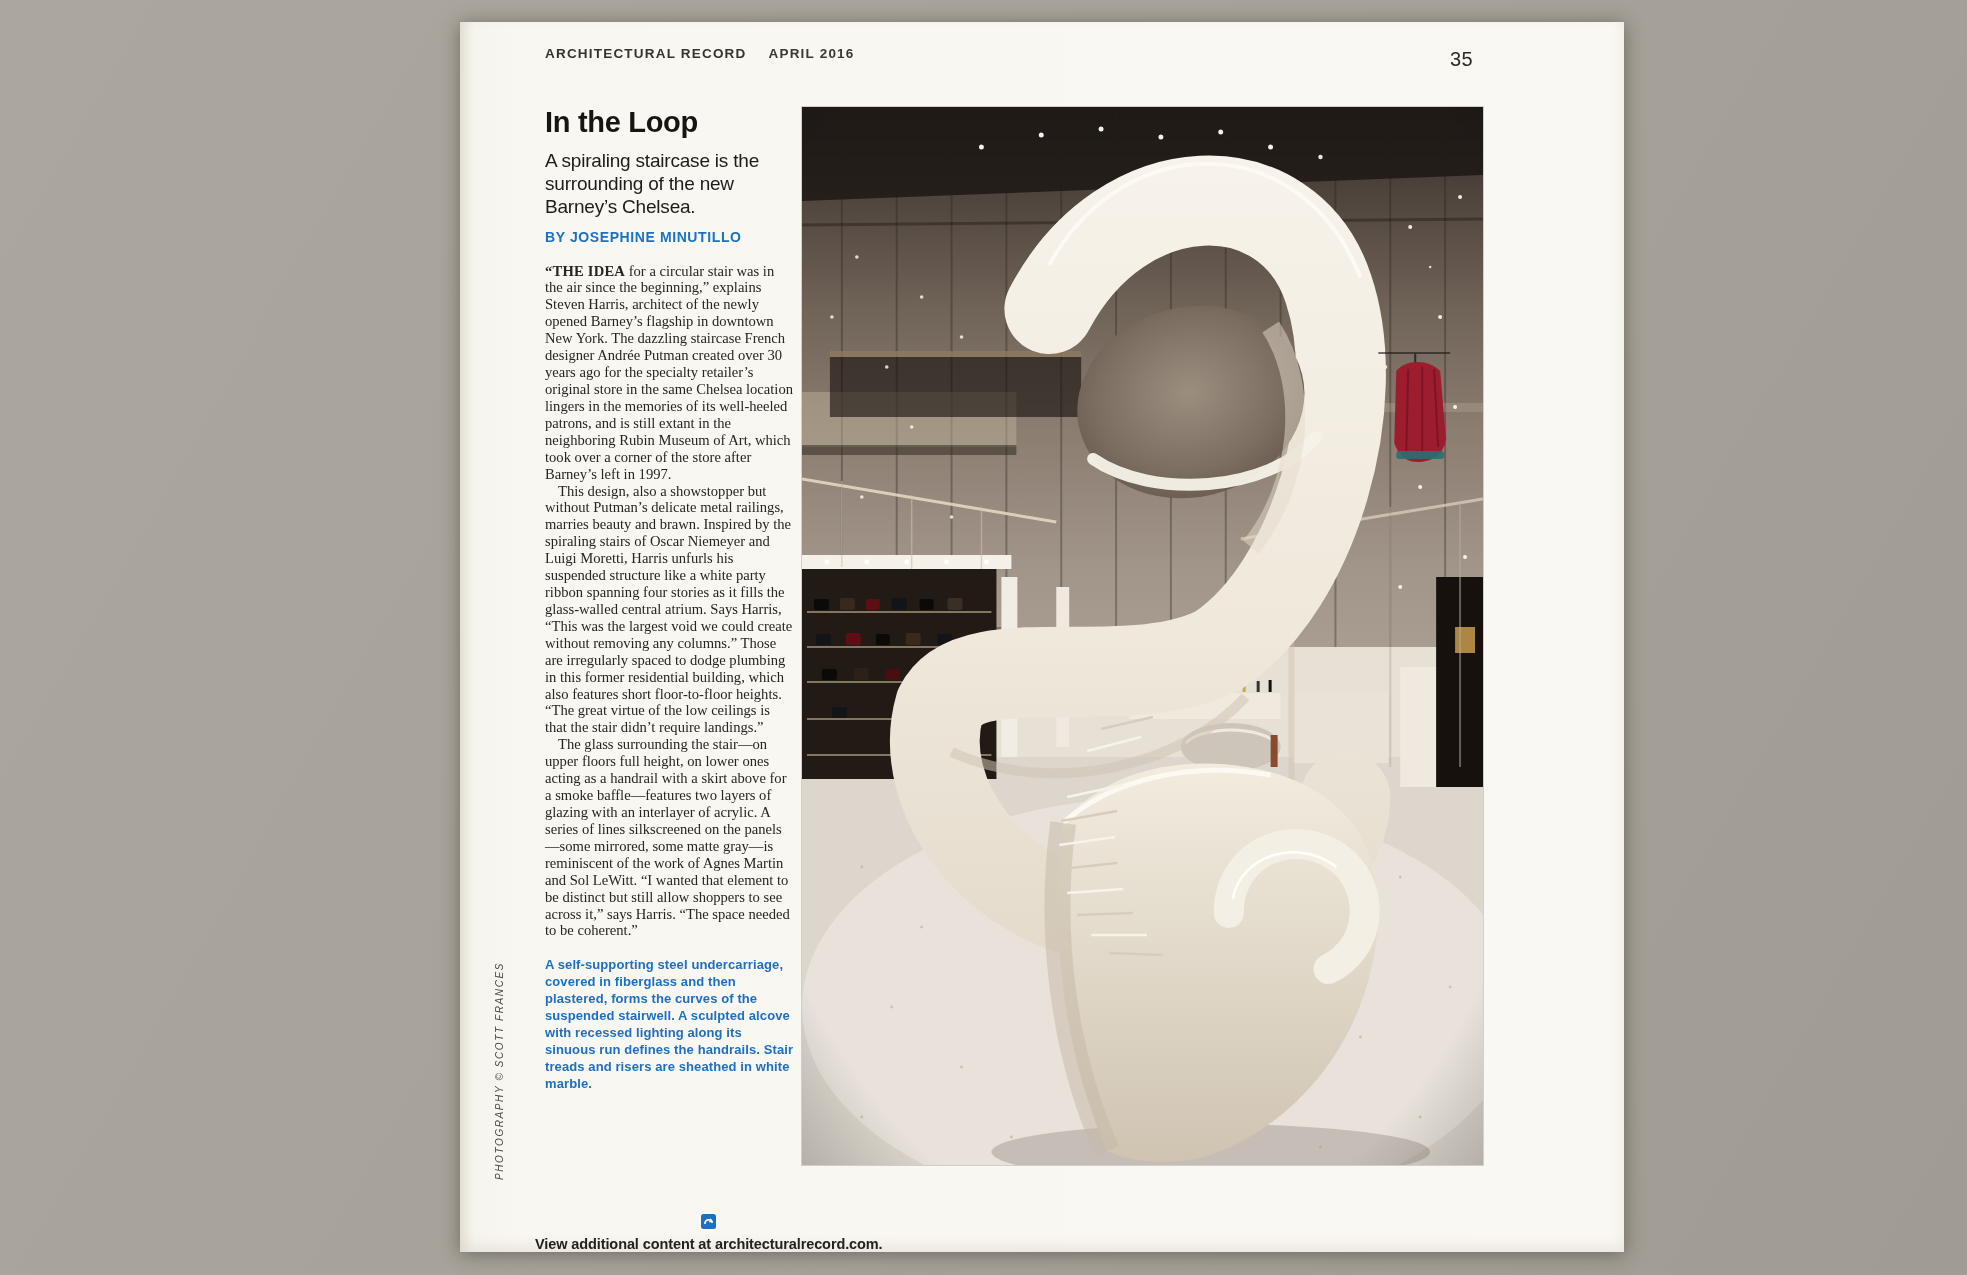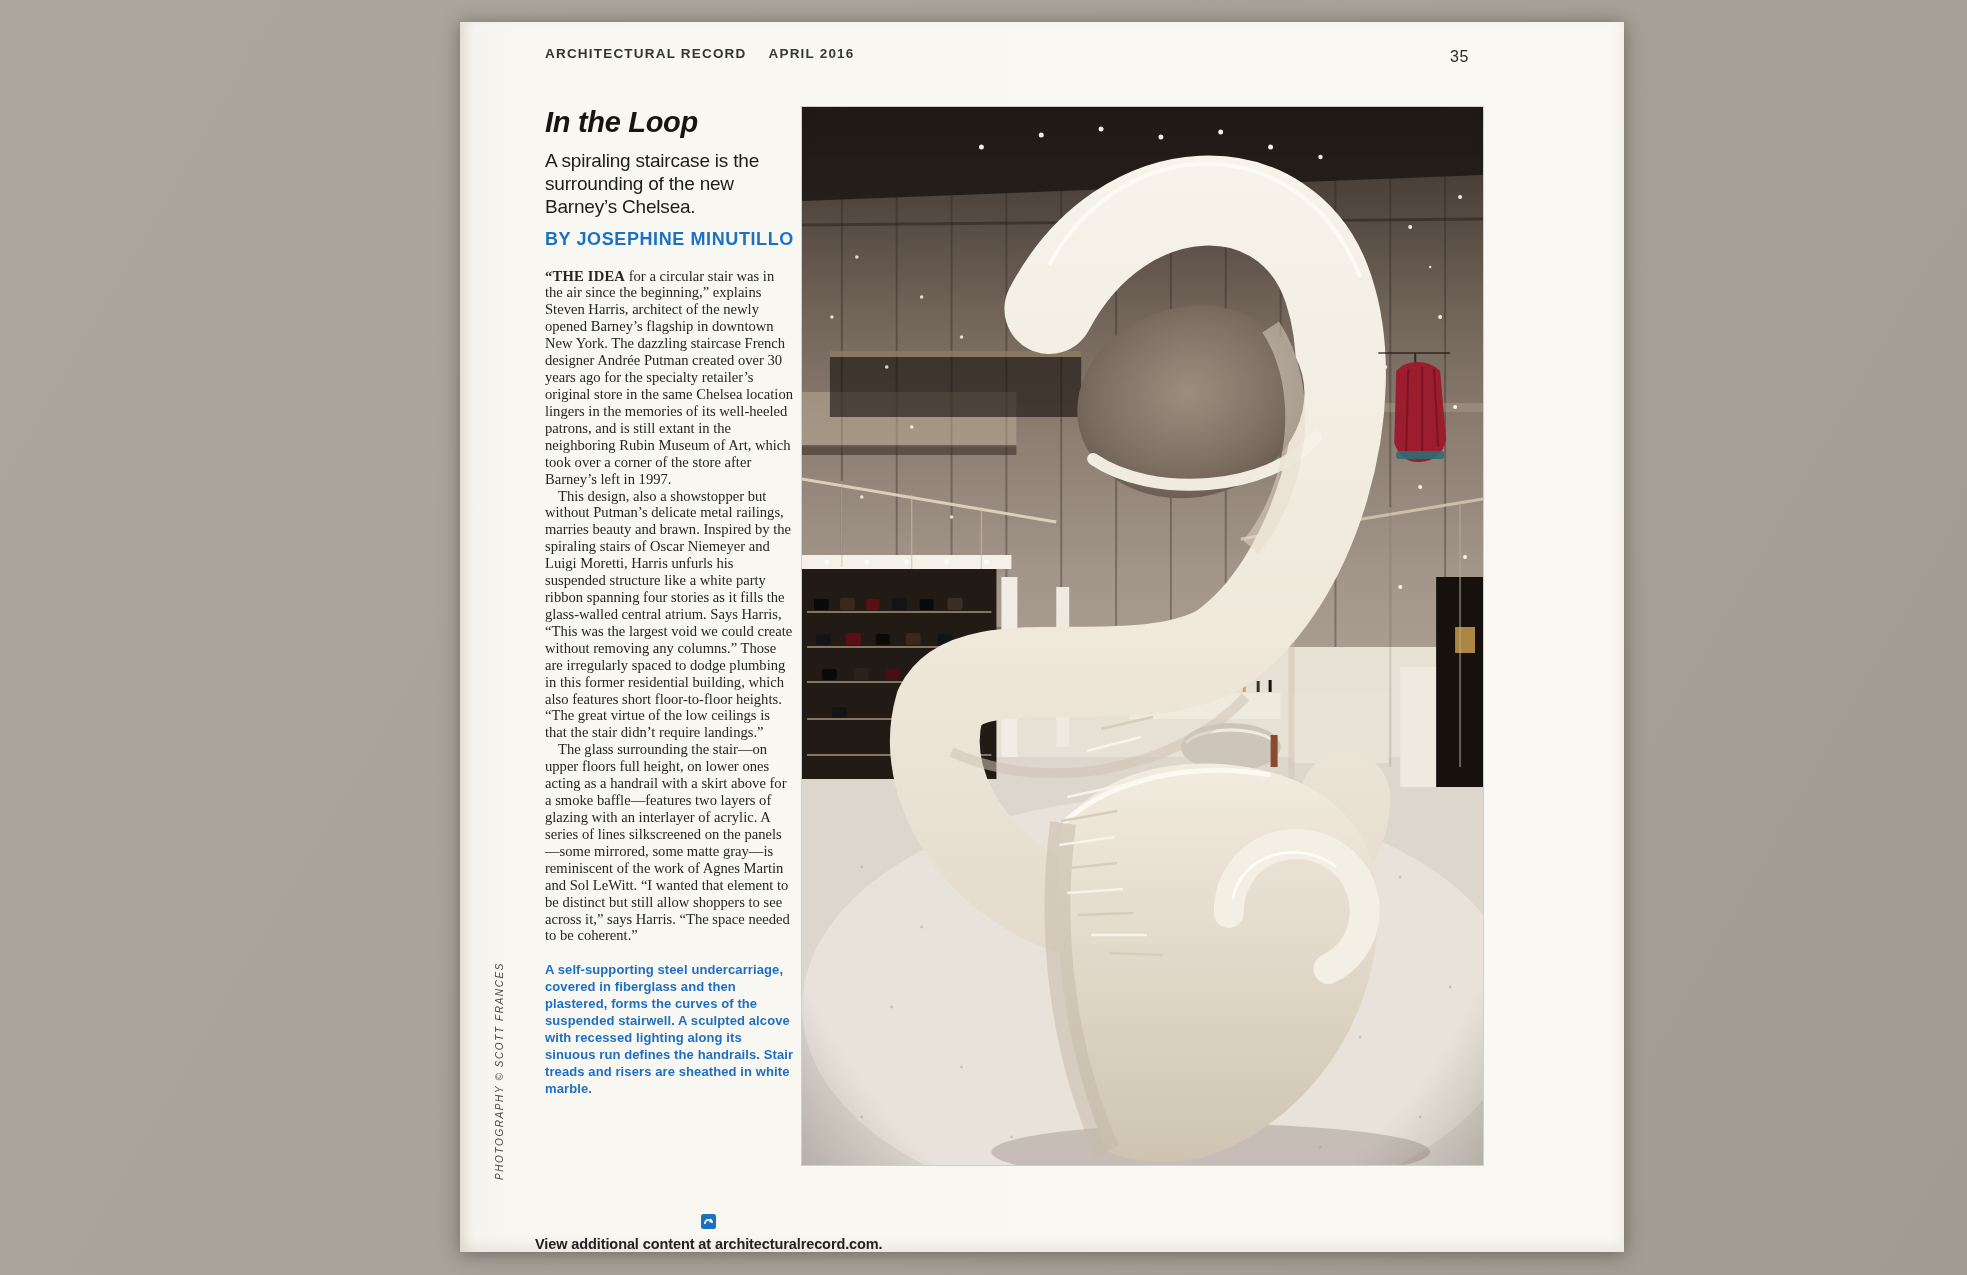--- a/index.html
+++ b/index.html
@@ -7,26 +7,26 @@
   .backdrop{position:absolute;inset:0;background:linear-gradient(120deg,#aba79e 0%,#a6a299 55%,#a09c93 100%);}
   .page{position:absolute;left:460px;top:22px;width:1164px;height:1230px;
     background:linear-gradient(90deg,#eae6db 0px,#f6f4ee 14px,#f9f7f2 60px,#faf8f3 100%);
     box-shadow:0 2px 18px rgba(40,35,28,.45), inset 0 -6px 14px rgba(120,110,95,.12);}
   
   .brand{position:absolute;left:85px;top:24px;font-size:13.5px;font-weight:700;letter-spacing:1.2px;color:#35332f;}
   .brand .issue{margin-left:22px;color:#3a3833;}
   .section-head{position:absolute;left:380px;top:8px;white-space:nowrap;}
   .section-head .persp{font-family:"Liberation Sans",sans-serif;font-weight:400;font-size:41px;color:#232220;letter-spacing:.5px;}
   .section-head .inter{font-family:"Liberation Serif",serif;font-weight:700;font-size:41px;color:#e9185c;margin-left:5px;letter-spacing:-.5px;}
-  .pagenum{position:absolute;left:990px;top:26px;font-size:16px;color:#2b2a28;letter-spacing:.5px;}
+  .pagenum{position:absolute;left:990px;top:26px;font-size:20px;color:#2b2a28;letter-spacing:.5px;}
   
   .col{position:absolute;left:85px;top:84px;width:250px;}
-  h1.title{margin:0 0 10px 0;font-size:29px;font-weight:700;color:#151513;letter-spacing:-.3px;font-style:italic;}
+  h1.title{margin:0 0 10px 0;font-size:29px;font-weight:700;color:#151513;letter-spacing:-.3px;}
   .deck{margin:0 0 10px 0;font-size:19px;line-height:1.22;color:#1c1c1a;letter-spacing:-.2px;}
-  .byline{margin:0 0 18px 0;font-size:18px;font-weight:700;letter-spacing:.6px;color:#1b72c4;}
+  .byline{margin:0 0 18px 0;font-size:14px;font-weight:700;letter-spacing:.6px;color:#1b72c4;}
   .body{font-family:"Liberation Serif","DejaVu Serif",serif;font-size:14.6px;line-height:1.16;color:#262522;}
   .body p{margin:0;}
   .body p + p{text-indent:13px;}
   .lead{font-weight:700;letter-spacing:.2px;margin-top:44px;}
   .endmark{font-size:10px;vertical-align:1px;margin-left:4px;color:#111;}
   .caption{margin-top:18px;font-size:13px;font-weight:700;line-height:1.3;color:#1e6fc0;letter-spacing:.1px;}
   
   .credit{position:absolute;left:34px;top:1158px;transform:rotate(-90deg);transform-origin:0 0;
     font-size:10px;font-style:italic;letter-spacing:1.6px;color:#4b4a46;white-space:nowrap;}
   

